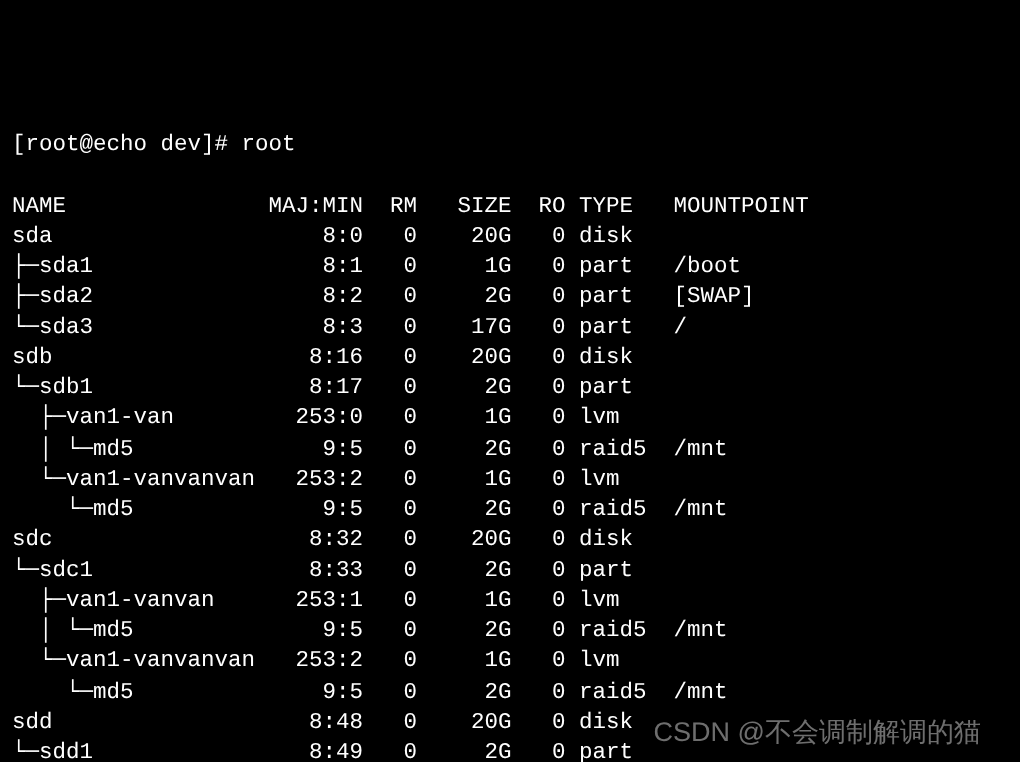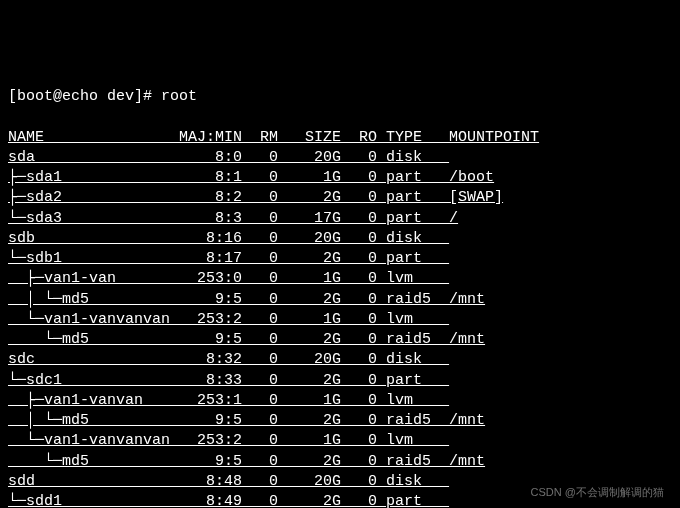--- a/index.html
+++ b/index.html
@@ -10,33 +10,33 @@
       font-size: 15px;
       line-height: 1.35;
       padding: 6px 8px;
       width: 680px;
       height: 508px;
       overflow: hidden;
       position: relative;
       white-space: pre;
     }
     .prompt-line span { display: inline; }
-    .header, .row { white-space: pre; text-decoration: underline; }
+    .header, .row { white-space: pre; }
     .watermark {
       position: absolute;
       bottom: 8px;
-      right: 16px;
+      right: 26px;
       color: rgba(200,200,200,0.55);
-      font-size: 11px;
+      font-size: 18px;
       font-family: sans-serif;
     }
   </style>
 </head>
 <body>
 
 
 
-<div class="prompt-line"><span>[boot@echo dev]#</span> <span>root</span></div>
+<div class="prompt-line"><span>[root@echo dev]#</span> <span>root</span></div>
 <div id="output"><div class="header">NAME               MAJ:MIN  RM   SIZE  RO TYPE   MOUNTPOINT</div><div class="row">sda                    8:0   0    20G   0 disk   </div><div class="row">├─sda1                 8:1   0     1G   0 part   /boot</div><div class="row">├─sda2                 8:2   0     2G   0 part   [SWAP]</div><div class="row">└─sda3                 8:3   0    17G   0 part   /</div><div class="row">sdb                   8:16   0    20G   0 disk   </div><div class="row">└─sdb1                8:17   0     2G   0 part   </div><div class="row">  ├─van1-van         253:0   0     1G   0 lvm    </div><div class="row">  │ └─md5              9:5   0     2G   0 raid5  /mnt</div><div class="row">  └─van1-vanvanvan   253:2   0     1G   0 lvm    </div><div class="row">    └─md5              9:5   0     2G   0 raid5  /mnt</div><div class="row">sdc                   8:32   0    20G   0 disk   </div><div class="row">└─sdc1                8:33   0     2G   0 part   </div><div class="row">  ├─van1-vanvan      253:1   0     1G   0 lvm    </div><div class="row">  │ └─md5              9:5   0     2G   0 raid5  /mnt</div><div class="row">  └─van1-vanvanvan   253:2   0     1G   0 lvm    </div><div class="row">    └─md5              9:5   0     2G   0 raid5  /mnt</div><div class="row">sdd                   8:48   0    20G   0 disk   </div><div class="row">└─sdd1                8:49   0     2G   0 part   </div></div>
 <div class="watermark">CSDN @不会调制解调的猫</div>
 
 
 
 
 </body></html>

